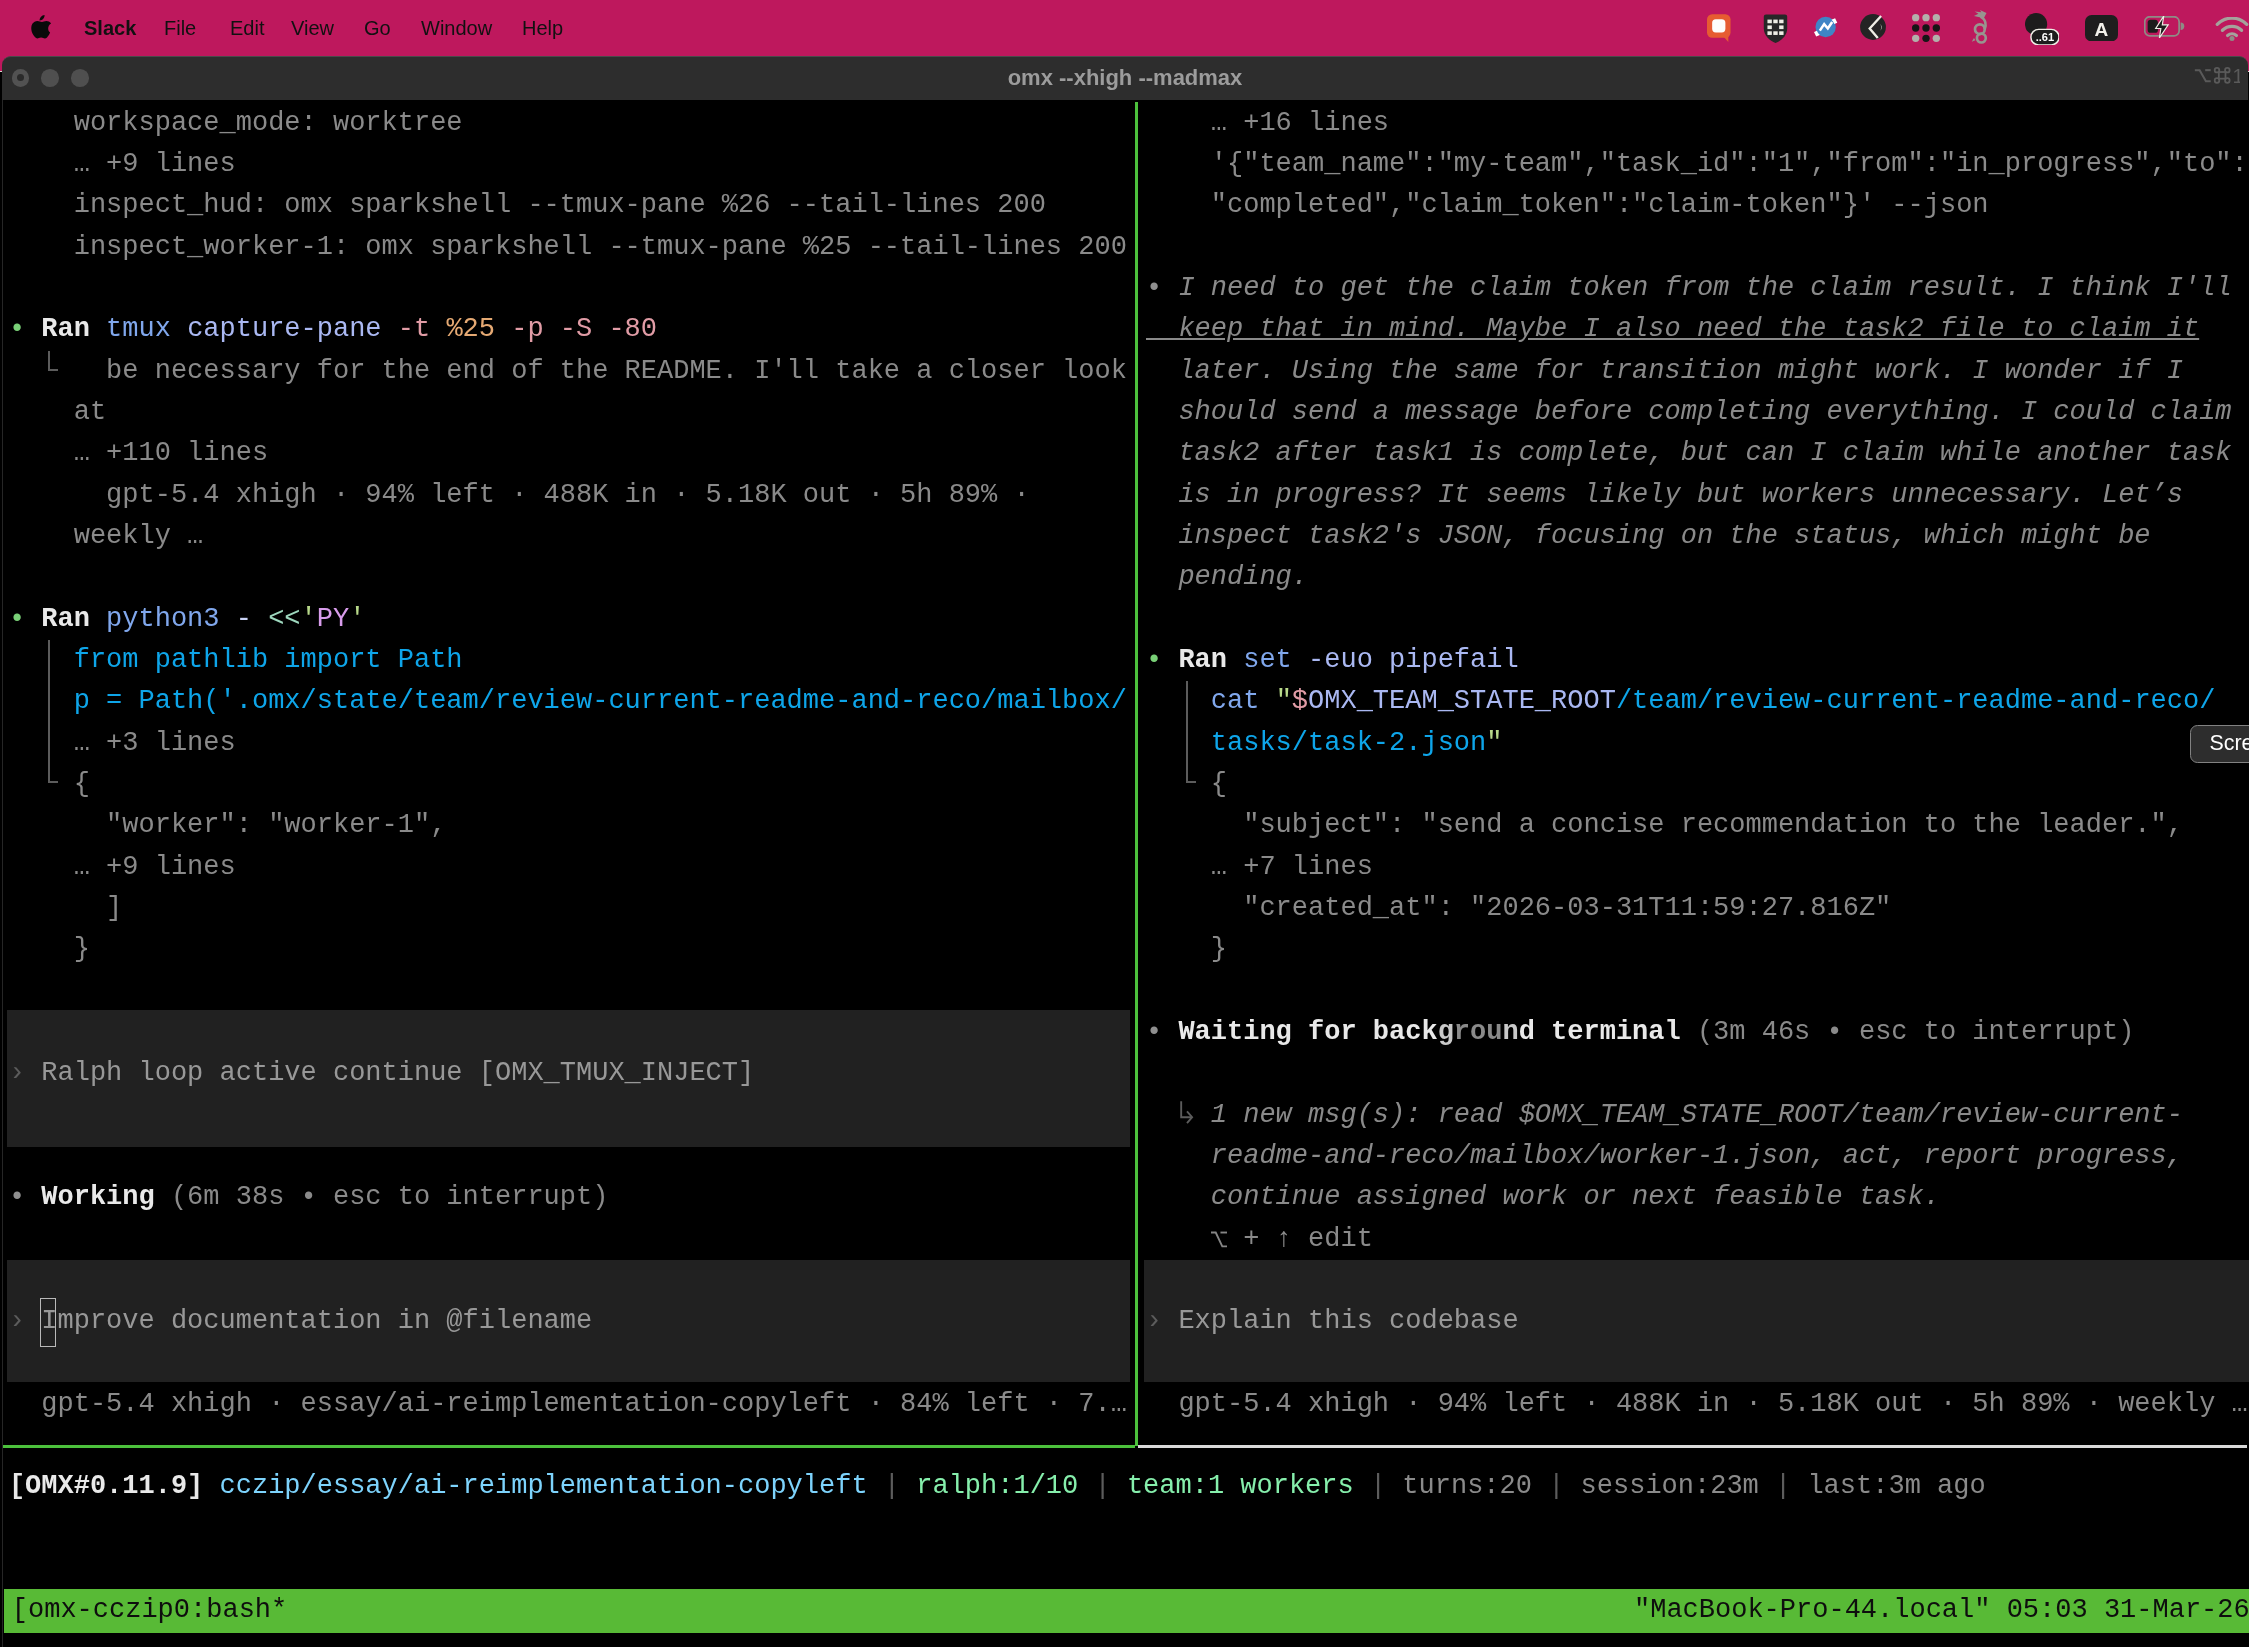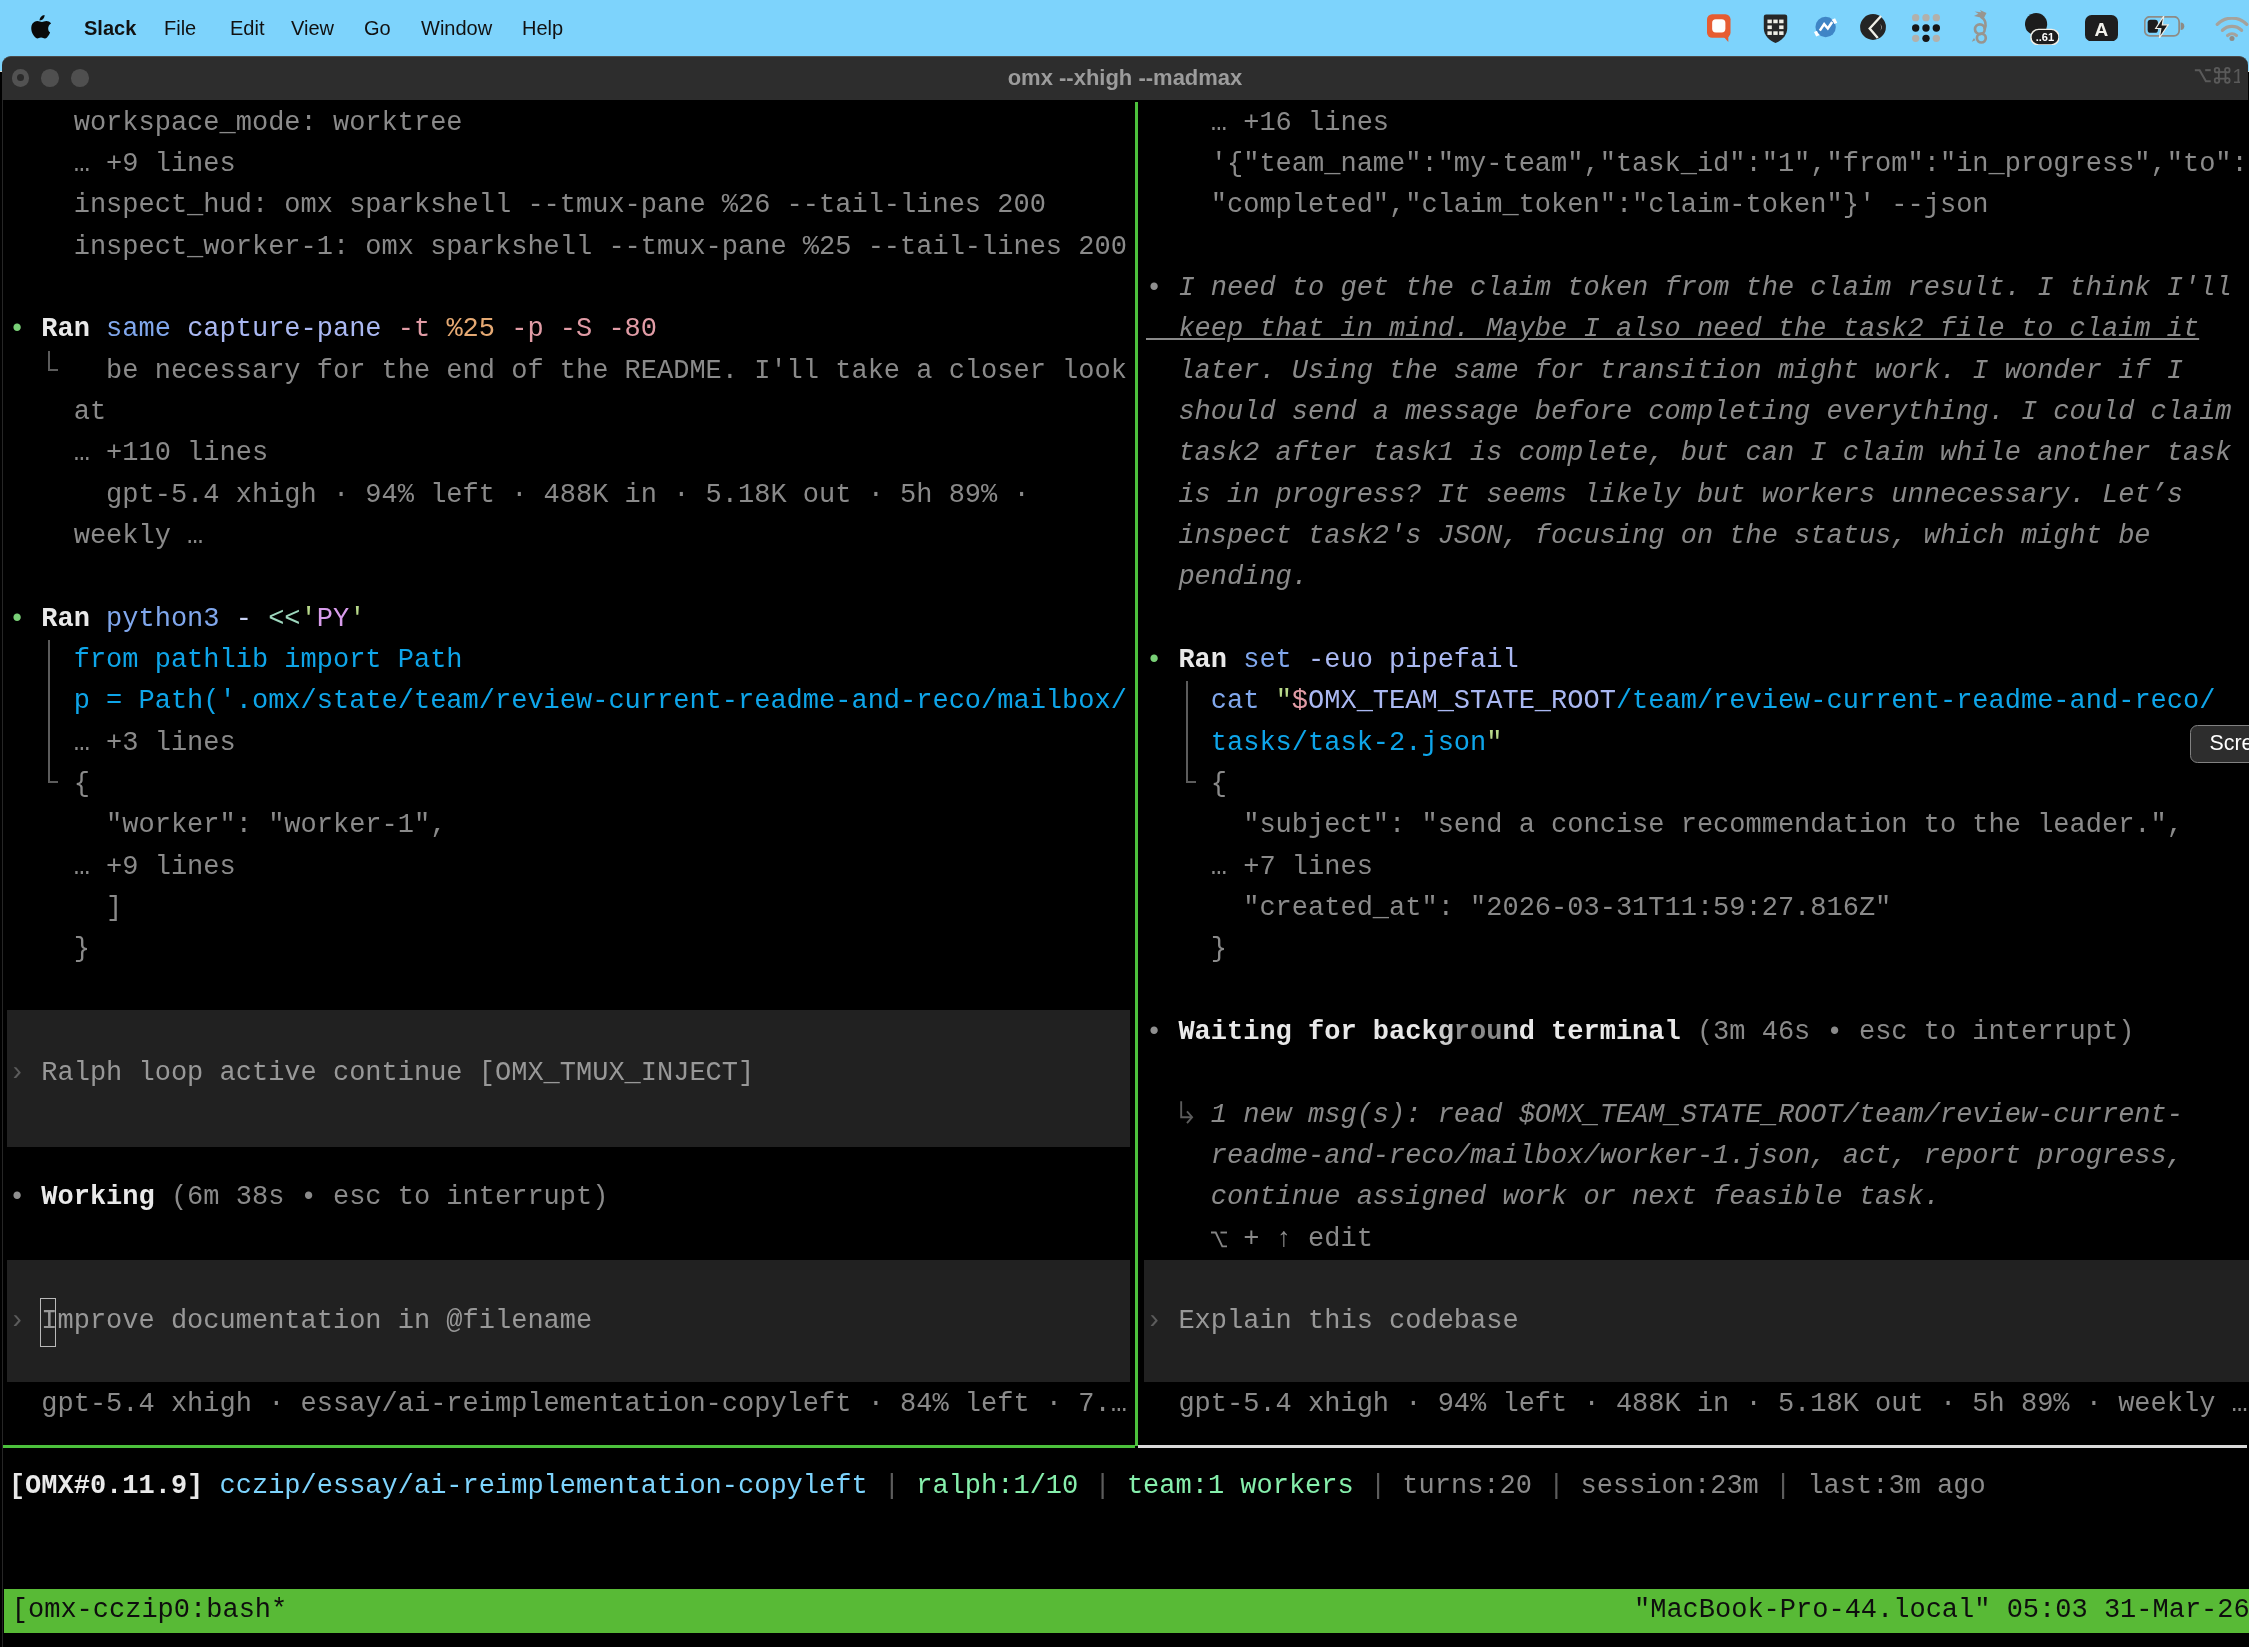--- a/index.html
+++ b/index.html
@@ -1,17 +1,17 @@
 <!DOCTYPE html>
 <html style="font-size:11.8px"><head>
 <meta charset="utf-8">
 <style>
 html,body{margin:0;padding:0;width:2250px;height:1648px;background:#000;overflow:hidden}
 body{position:relative;font-family:"Liberation Mono",monospace}
-.menubar{position:absolute;left:0;top:0;width:2250px;height:72px;background:#7dd3fc;border-bottom:0.7px solid #d8d7cf;box-sizing:border-box}
+.menubar{position:absolute;left:0;top:0;width:2250px;height:72px;background:#be185d;border-bottom:0.7px solid #d8d7cf;box-sizing:border-box}
 .mitem{position:absolute;top:0;height:56px;line-height:57px;font-family:"Liberation Sans",sans-serif;font-size:20px;color:#111}
 .titlebar{position:absolute;left:1.5px;top:56px;width:2246px;height:44px;background:#2d2d2d;border-radius:8.9px 8.9px 0 0;border-top:1.5px solid #4a4a4a;box-sizing:border-box}
 .tl{position:absolute;top:69px;width:17.7px;height:17.7px;border-radius:50%;background:#4f4f4f}
 .title{position:absolute;top:56px;left:0;width:2250px;height:44px;line-height:44px;text-align:center;font-family:"Liberation Sans",sans-serif;font-weight:bold;font-size:22px;color:#9c9c9c}
 .term{position:absolute;left:0;top:100px;width:2250px;height:1548px;background:#000}
 .r{position:absolute;white-space:pre;font-size:27px;line-height:41px;height:41px;color:#8a8a8a;letter-spacing:0}
 .bold{font-weight:bold}
 .it{font-style:italic}
 .w{color:#e9e9e9}
 .g{color:#79d077}
@@ -154,21 +154,21 @@
 <div class="term">
 
   <div class="box" style="left:6.6px;top:910px;width:1123px;height:137px"></div>
   <div class="box" style="left:6.6px;top:1160px;width:1123px;height:122px"></div>
   <div class="box" style="left:1144px;top:1160px;width:1106px;height:122px"></div>
 </div>
 <div class="r" style="left:8.9px;top:103px;">    workspace_mode: worktree</div>
 <div class="r" style="left:8.9px;top:144px;">    … +9 lines</div>
 <div class="r" style="left:8.9px;top:185px;">    inspect_hud: omx sparkshell --tmux-pane %26 --tail-lines 200</div>
 <div class="r" style="left:8.9px;top:227px;">    inspect_worker-1: omx sparkshell --tmux-pane %25 --tail-lines 200</div>
-<div class="r" style="left:8.9px;top:309px;"><span class="g">•</span> <span class="w bold">Ran</span> <span class="b">same</span> <span class="lav">capture-pane</span> <span class="pk">-t</span> <span class="or">%25</span> <span class="pk">-p</span> <span class="pk">-S</span> <span class="pk">-80</span></div>
+<div class="r" style="left:8.9px;top:309px;"><span class="g">•</span> <span class="w bold">Ran</span> <span class="b">tmux</span> <span class="lav">capture-pane</span> <span class="pk">-t</span> <span class="or">%25</span> <span class="pk">-p</span> <span class="pk">-S</span> <span class="pk">-80</span></div>
 <div class="r" style="left:8.9px;top:351px;">      be necessary for the end of the README. I'll take a closer look</div>
 <div class="r" style="left:8.9px;top:392px;">    at</div>
 <div class="r" style="left:8.9px;top:433px;">    … +110 lines</div>
 <div class="r" style="left:8.9px;top:475px;">      gpt-5.4 xhigh · 94% left · 488K in · 5.18K out · 5h 89% ·</div>
 <div class="r" style="left:8.9px;top:516px;">    weekly …</div>
 <div class="r" style="left:8.9px;top:599px;"><span class="g">•</span> <span class="w bold">Ran</span> <span class="b">python3</span> <span class="lv2">-</span> <span class="te">&lt;&lt;</span><span class="yg">'</span><span class="vi">PY</span><span class="yg">'</span></div>
 <div class="r" style="left:8.9px;top:640px;">    <span class="grn">from pathlib import Path</span></div>
 <div class="r" style="left:8.9px;top:681px;">    <span class="grn">p = Path('.omx/state/team/review-current-readme-and-reco/mailbox/</span></div>
 <div class="r" style="left:8.9px;top:723px;">    … +3 lines</div>
 <div class="r" style="left:8.9px;top:764px;">    {</div>

